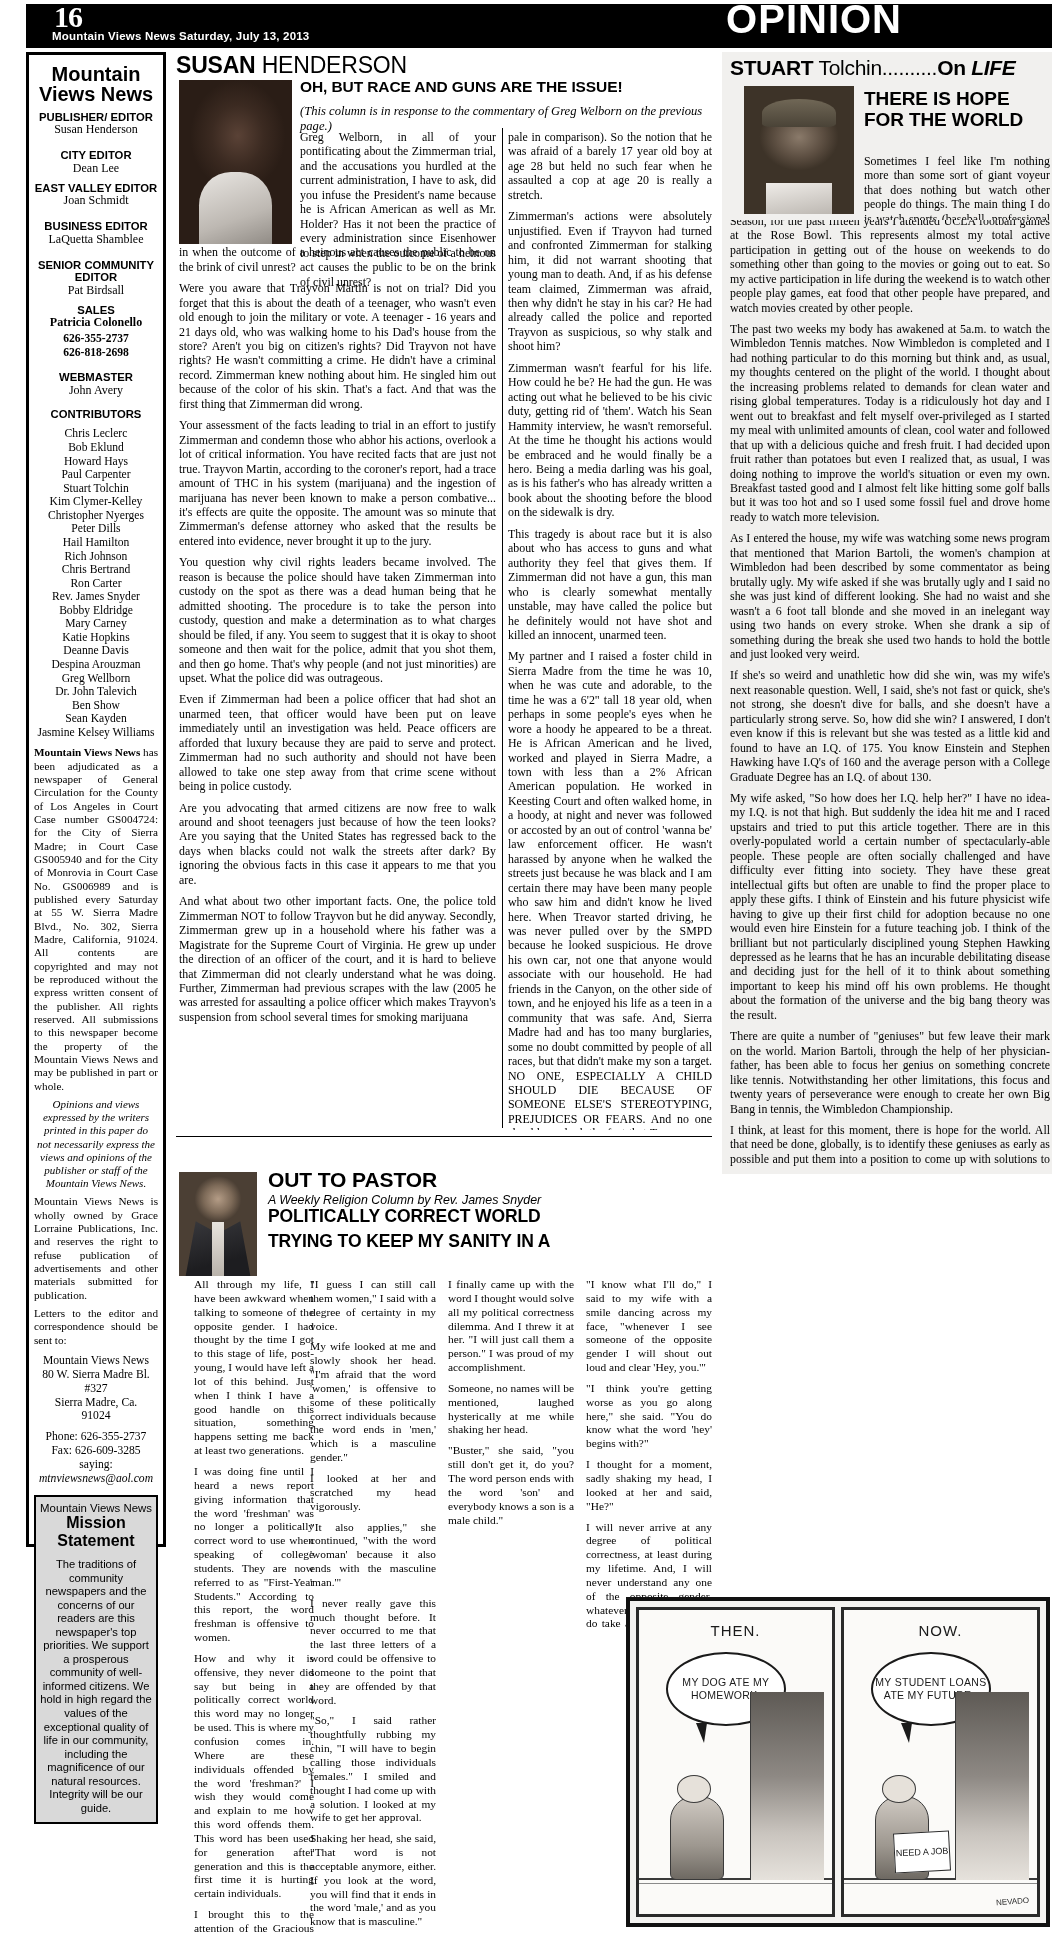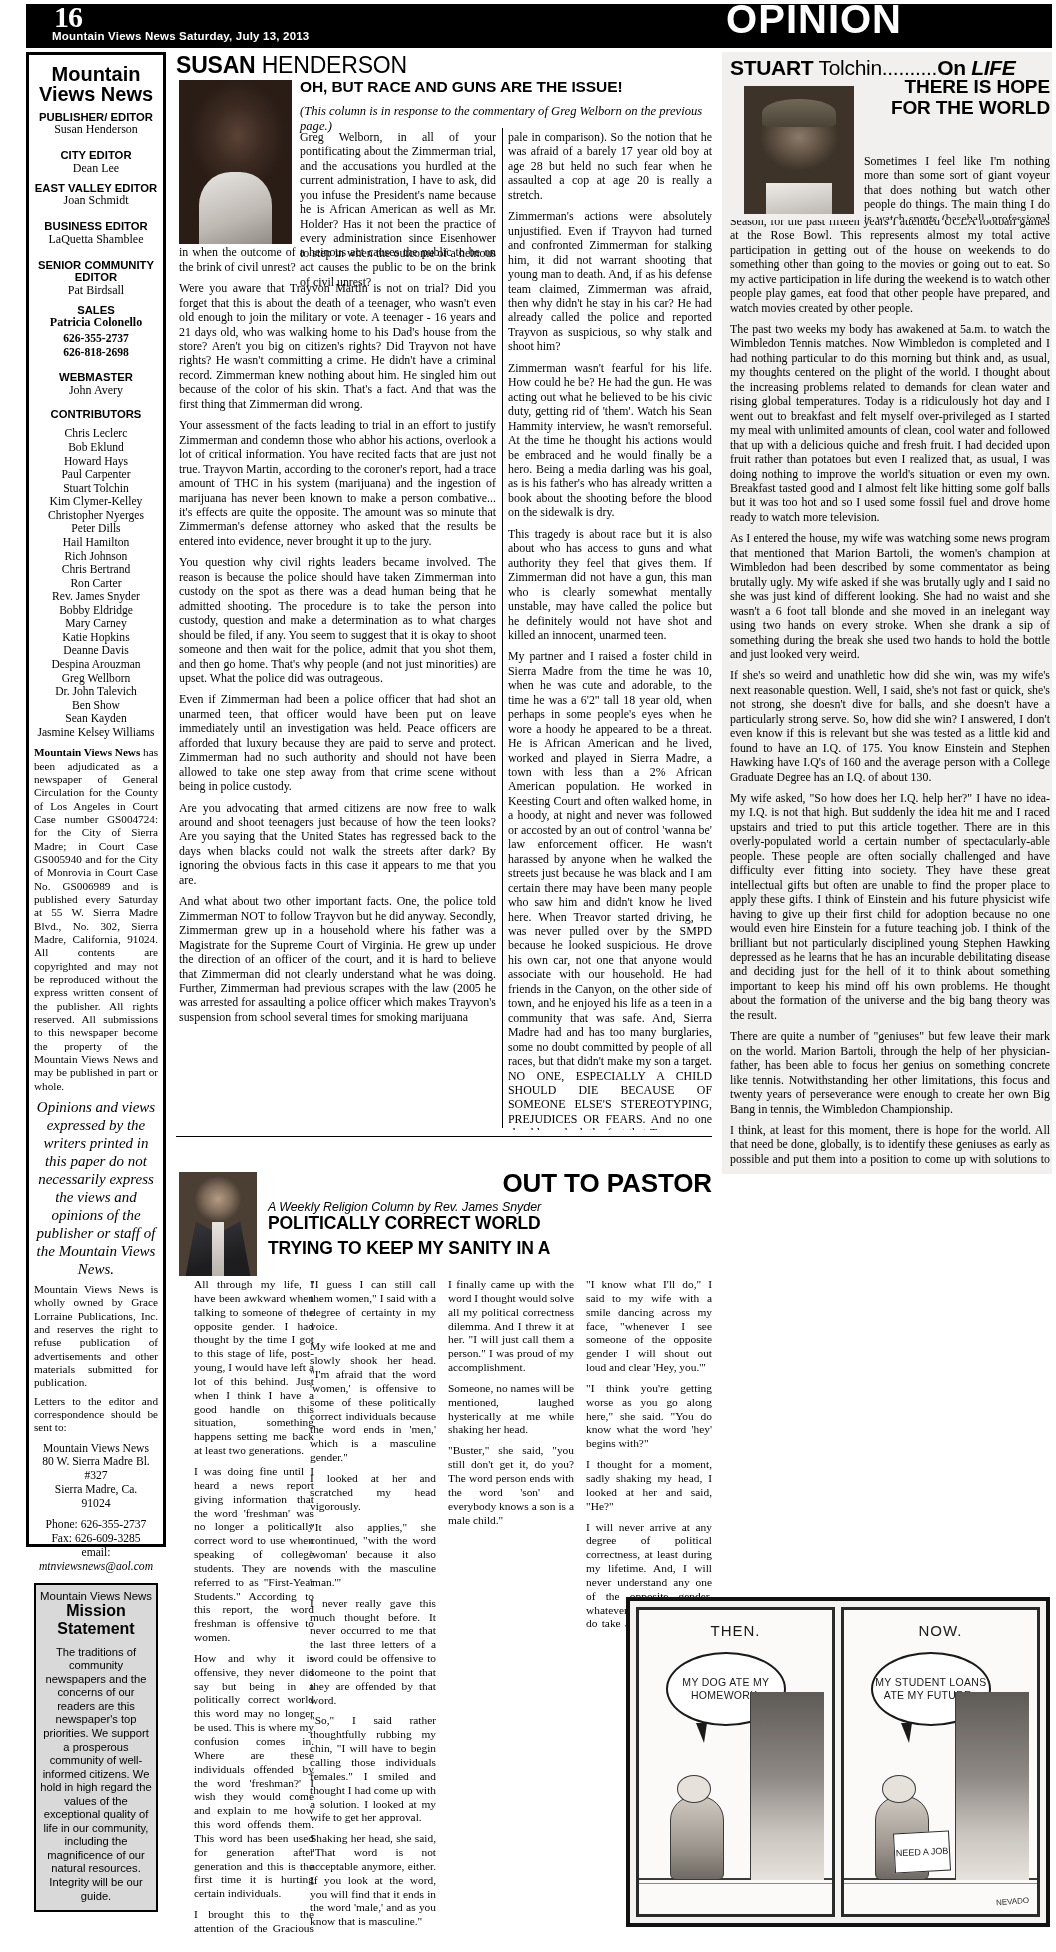--- a/index.html
+++ b/index.html
@@ -66,21 +66,21 @@
   }
   .legal {
     text-align: justify; text-justify: inter-word;
     font-family: "Liberation Serif", serif;
     font-size: 11.2px; line-height: 1.19; margin-top: 7px;
   }
   .legal b { font-weight: bold; }
   .disclaimer {
     text-align: center; font-style: italic;
     font-family: "Liberation Serif", serif;
-    font-size: 15px; line-height: 1.2; margin: 5px 2px;
+    font-size: 11px; line-height: 1.2; margin: 5px 2px;
   }
   .legal2 {
     text-align: justify;
     font-family: "Liberation Serif", serif;
     font-size: 11.2px; line-height: 1.19; margin-top: 5px;
   }
   .addr {
     text-align: center;
     font-family: "Liberation Serif", serif;
     font-size: 11.6px; line-height: 1.2; margin-top: 7px;
@@ -317,21 +317,21 @@
     <div class="addr">
       <div>Mountain Views News</div>
       <div>80 W. Sierra Madre Bl.</div>
       <div>#327</div>
       <div>Sierra Madre, Ca.</div>
       <div>91024</div>
     </div>
     <div class="addr">
       <div>Phone: 626-355-2737</div>
       <div>Fax: 626-609-3285</div>
-      <div>email:</div>
+      <div>saying:</div>
       <div class="em">mtnviewsnews@aol.com</div>
     </div>
 
     <div class="mission">
       <div class="m1">Mountain Views News</div>
       <div class="m2">Mission Statement</div>
       <div class="m3">The traditions of community newspapers and the concerns of our readers are this newspaper's top priorities.  We support a prosperous community of well-informed citizens. We hold in high regard the values of the exceptional quality of life in our community, including the magnificence of our natural resources. Integrity will be our guide.</div>
     </div>
   </div>
 
@@ -369,21 +369,21 @@
   </div>
 
   <div class="vrule" style="left:502px; top:128px; height:1000px;"></div>
   <div class="hrule" style="left:176px; top:1136px; width:536px;"></div>
 
   <div class="stuartbox">
     <div class="byline-hd" style="font-size:21px; letter-spacing:-0.3px;"><b>STUART</b><span> Tolchin..........</span><b>On </b><b class="italic">LIFE</b></div>
 
     <div class="photo stuart" style="position:absolute; left:22px; top:34px; width:110px; height:128px;"></div>
 
-    <div style="position:absolute; left:142px; top:24px; width:186px; text-align:right;">
+    <div style="position:absolute; left:142px; top:36px; width:186px; ">
       <div class="hl" style="font-size:19px; line-height:1.13;">THERE IS HOPE</div>
       <div class="hl" style="font-size:19px; line-height:1.13;">FOR THE WORLD</div>
     </div>
 
     <div class="col" style="position:absolute; left:142px; top:102px; width:186px; height:66px; overflow:hidden;">
       <p class="tight">Sometimes I feel like I'm nothing more than some sort of giant voyeur that does nothing but watch other people do things.  The main thing I do is watch sports (baseball, professional Basketball, and professional tennis) on television.  During the College Football Season, for the past fifteen years I attended UCLA football games at the Rose Bowl.  This represents almost my total active participation in getting out of the house on weekends to do something other than going to the movies or going out to eat.  So my active participation in life during the weekend is to watch other people play games, eat food that other people have prepared, and watch movies created by other people.</p>
     </div>
 
     <div class="col" style="position:absolute; left:8px; top:168px; width:320px; height:948px; overflow:hidden;">
       <p style="margin-top:-64px">Sometimes I feel like I'm nothing more than some sort of giant voyeur that does nothing but watch other people do things.  The main thing I do is watch sports (baseball, professional Basketball, and professional tennis) on television.  During the College Football Season, for the past fifteen years I attended UCLA football games at the Rose Bowl.  This represents almost my total active participation in getting out of the house on weekends to do something other than going to the movies or going out to eat.  So my active participation in life during the weekend is to watch other people play games, eat food that other people have prepared, and watch movies created by other people.</p>
@@ -393,21 +393,21 @@
       <p>My wife asked, "So how does her I.Q. help her?"  I have no idea-my I.Q. is not that high.  But suddenly the idea hit me and I raced upstairs and tried to put this article together.  There are in this overly-populated world a certain number of spectacularly-able people.  These people are often socially challenged and have difficulty ever fitting into society.  They have these great intellectual gifts but often are unable to find the proper place to apply these gifts.  I think of Einstein and his future physicist wife having to give up their first child for adoption because no one would even hire Einstein for a future teaching job.  I think of the brilliant but not particularly disciplined young Stephen Hawking depressed as he learns that he has an incurable debilitating disease and deciding just for the hell of it to think about something important to keep his mind off his own problems.  He thought about the formation of the universe and the big bang theory was the result.</p>
       <p>There are quite a number of "geniuses" but few leave their mark on the world.  Marion Bartoli, through the help of her physician-father, has been able to focus her genius on something concrete like tennis.  Notwithstanding her other limitations, this focus and twenty years of perseverance were enough to create her own Big Bang in tennis, the Wimbledon Championship.</p>
       <p>I think, at least for this moment, there is hope for the world.  All that need be done, globally, is to identify these geniuses as early as possible and put them into a position to come up with solutions to the global problems related to our deteriorating planet and our increased population.  They need the kind of support that Marie Bartoli's father gave to her and in a certain way we and our children and grandchildren are all part of the support team.  As Hilary Clinton said, "It takes a village."  That's all we have to do and it can be done.  The rest of us need to learn how to support these geniuses and how to make our own personal adaptations so that we become part of the solution rather than part of the problem.  Really we, and me too, are not just voyeurs; we can and must be participants in new ways of being that will meet the needs of the future.  Thank you Marion … Oops, it's now time for the Dodger game.  They have a new weird "genius" playing.  Let's see if he gets screwed up.</p>
     </div>
   </div>
 
   <div class="pastorbox">
     <div class="photo pastor" style="position:absolute; left:3px; top:22px; width:78px; height:104px;"></div>
 
     <div style="position:absolute; left:92px; top:18px; width:444px;">
-      <div class="hl" style="font-size:26px;text-align:right;">OUT TO PASTOR</div>
+      <div class="hl" style="font-size:21px;">OUT TO PASTOR</div>
       <div style="font-family:'Liberation Sans',sans-serif; font-style:italic; font-size:12.4px; margin-top:1px;">A Weekly Religion Column by Rev. James Snyder</div>
       <div class="hl" style="font-size:17.5px; line-height:1.12;">POLITICALLY CORRECT WORLD</div>
       <div class="hl" style="font-size:17.5px; margin-top:5px; line-height:1.12;">TRYING TO KEEP MY SANITY IN A</div>
     </div>
 
     <div class="col" style="position:absolute; left:18px; top:128px; width:120px; height:660px; overflow:hidden; font-size:11.4px;">
       <p>All through my life, I have been awkward when talking to someone of the opposite gender. I had thought by the time I got to this stage of life, post-young, I would have left a lot of this behind. Just when I think I have a good handle on this situation, something happens setting me back at least two generations.</p>
       <p>I was doing fine until I heard a news report giving information that the word 'freshman' was no longer a politically correct word to use when speaking of college students. They are now referred to as "First-Year Students." According to this report, the word freshman is offensive to women.</p>
       <p>How and why it is offensive, they never did say but being in a politically correct world this word may no longer be used. This is where my confusion comes in. Where are these individuals offended by the word 'freshman?' I wish they would come and explain to me how this word offends them. This word has been used for generation after generation and this is the first time it is hurting certain individuals.</p>
       <p>I brought this to the attention of the Gracious Mistress of the Parsonage to see if maybe she could shed a little bit of light on the situation. Unfortunately, she was as much in the dark about this as I was.</p>

